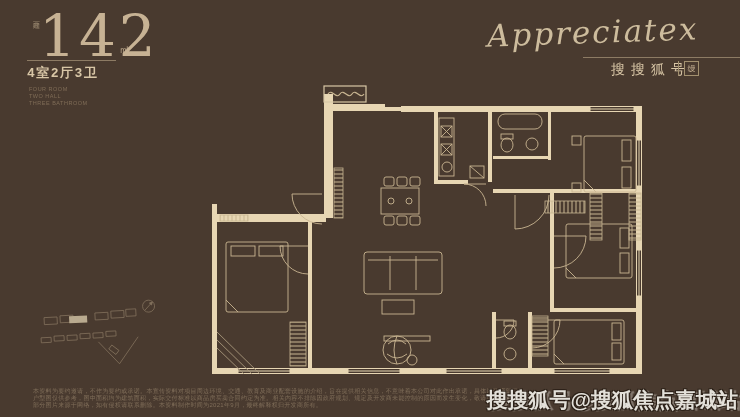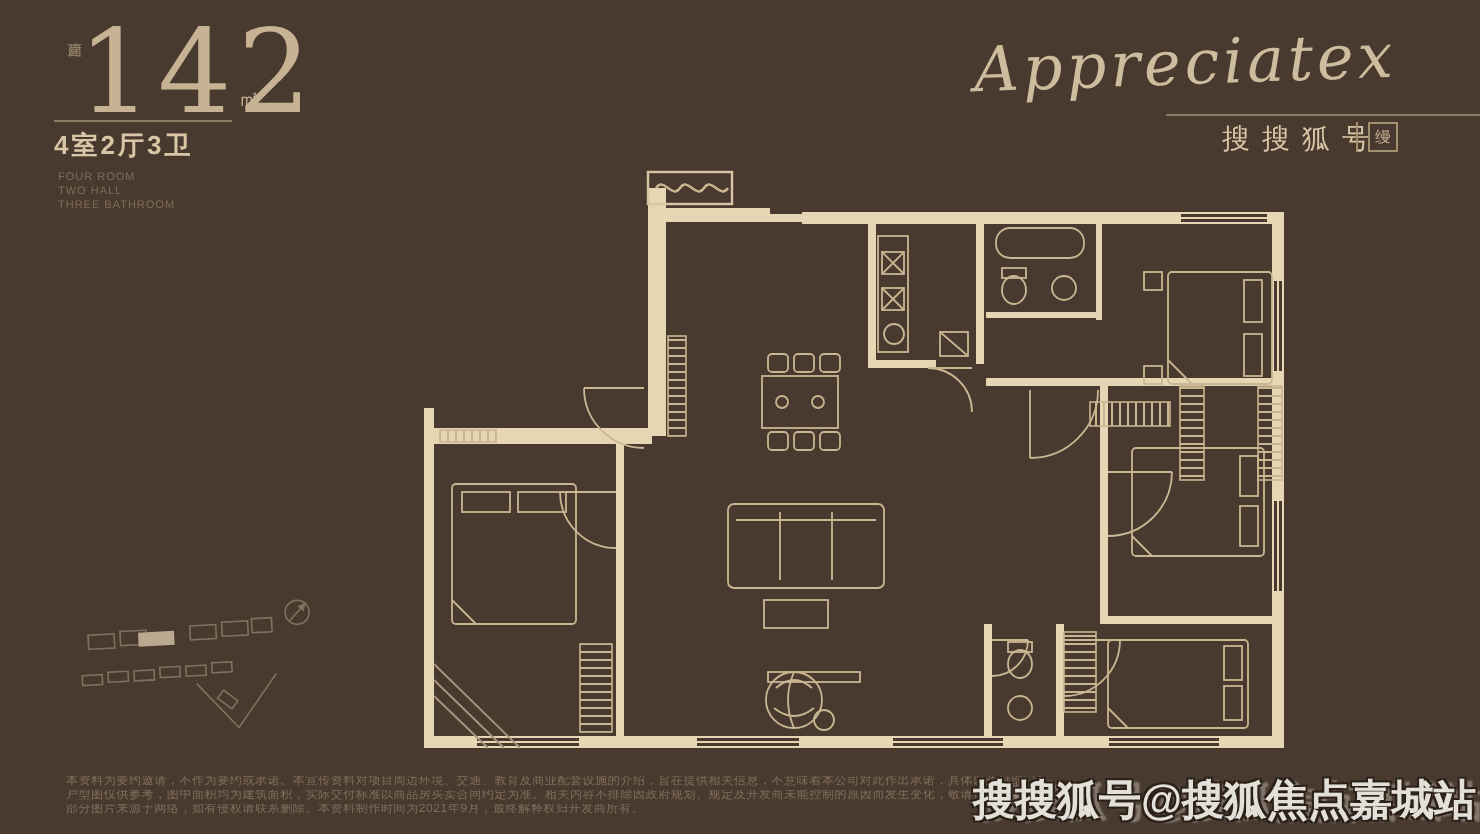--- a/index.html
+++ b/index.html
@@ -25,21 +25,21 @@
   .area-unit{
     position:absolute;left:92px;top:34px;
     font-size:11px;color:#c7b294;
   }
   .headline-rule{
     position:absolute;left:27px;top:60px;width:89px;height:1px;
     background:#8d7b64;
   }
   .layout-text{
     position:absolute;left:27px;top:64px;
-    font-size:13px;font-weight:bold;letter-spacing:1.5px;color:#d8c6a6;
+    font-size:13px;font-weight:bold;letter-spacing:1.5px;color:#d8c6a6;font-family:Liberation Mono, monospace;
   }
   .sub-lines{position:absolute;left:29px;top:86px;}
   .sub-lines div{
     font-size:5.5px;line-height:7px;letter-spacing:.5px;
     color:rgba(163,141,113,.6);
   }
   
   .brand-script{
     position:absolute;right:42px;top:14px;
     font-family:"DejaVu Serif","Liberation Serif",serif;

